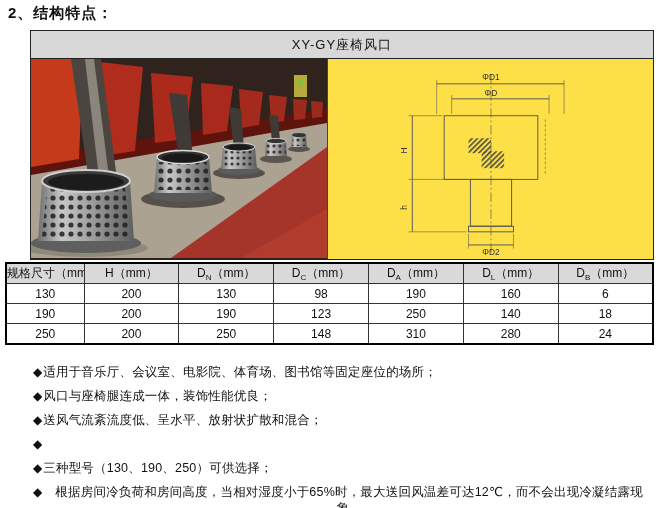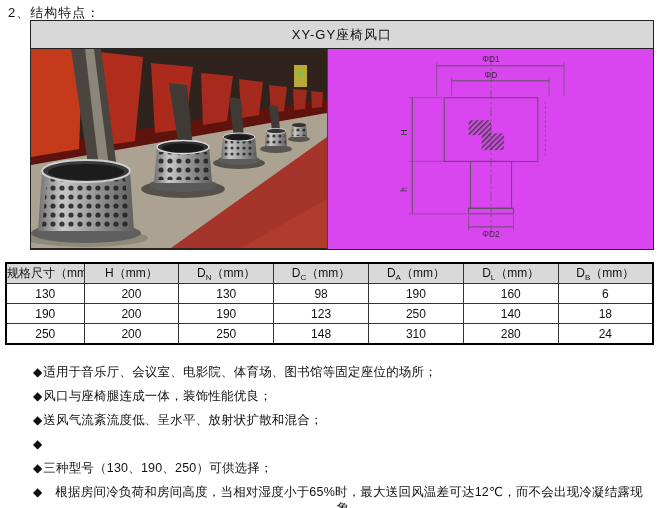--- a/index.html
+++ b/index.html
@@ -3,35 +3,35 @@
 <meta charset="utf-8">
 <style>
   html,body{margin:0;padding:0;}
   body{
     width:659px;height:508px;position:relative;overflow:hidden;
     background:#ffffff;color:#111;
     font-family:"Liberation Sans","DejaVu Sans",sans-serif;
   }
   .page-title{
     position:absolute;left:8px;top:4px;
-    font-size:13px;font-weight:normal;letter-spacing:1px;
+    font-size:15px;font-weight:bold;letter-spacing:1px;
   }
   
   .panel{
-    position:absolute;left:30px;top:20px;width:624px;height:230px;
+    position:absolute;left:30px;top:30px;width:624px;height:230px;
     border:1px solid #222;box-sizing:border-box;background:#fff;
   }
   .panel-header{
     height:28px;background:#d8d8d8;border-bottom:1px solid #222;
     display:flex;align-items:center;justify-content:center;
     font-size:13px;letter-spacing:1px;box-sizing:border-box;
   }
   .panel-body{display:flex;height:200px;}
   .photo-wrap{width:297px;height:200px;flex:0 0 auto;border-right:1px solid #444;box-sizing:border-box;background:#30231d;}
-  .diagram-wrap{flex:1;display:flex;align-items:flex-start;justify-content:center;background:#d946ef;}
+  .diagram-wrap{flex:1;display:flex;align-items:flex-end;justify-content:center;background:#fde047;}
   
   .spec-table{
     position:absolute;left:5px;top:262px;width:649px;
     border-collapse:collapse;font-size:12px;table-layout:fixed;
     border:2px solid #000;
   }
   .spec-table th,.spec-table td{
     border:1px solid #333;height:19px;text-align:center;vertical-align:middle;
     padding:0;font-weight:normal;white-space:nowrap;overflow:hidden;
   }

